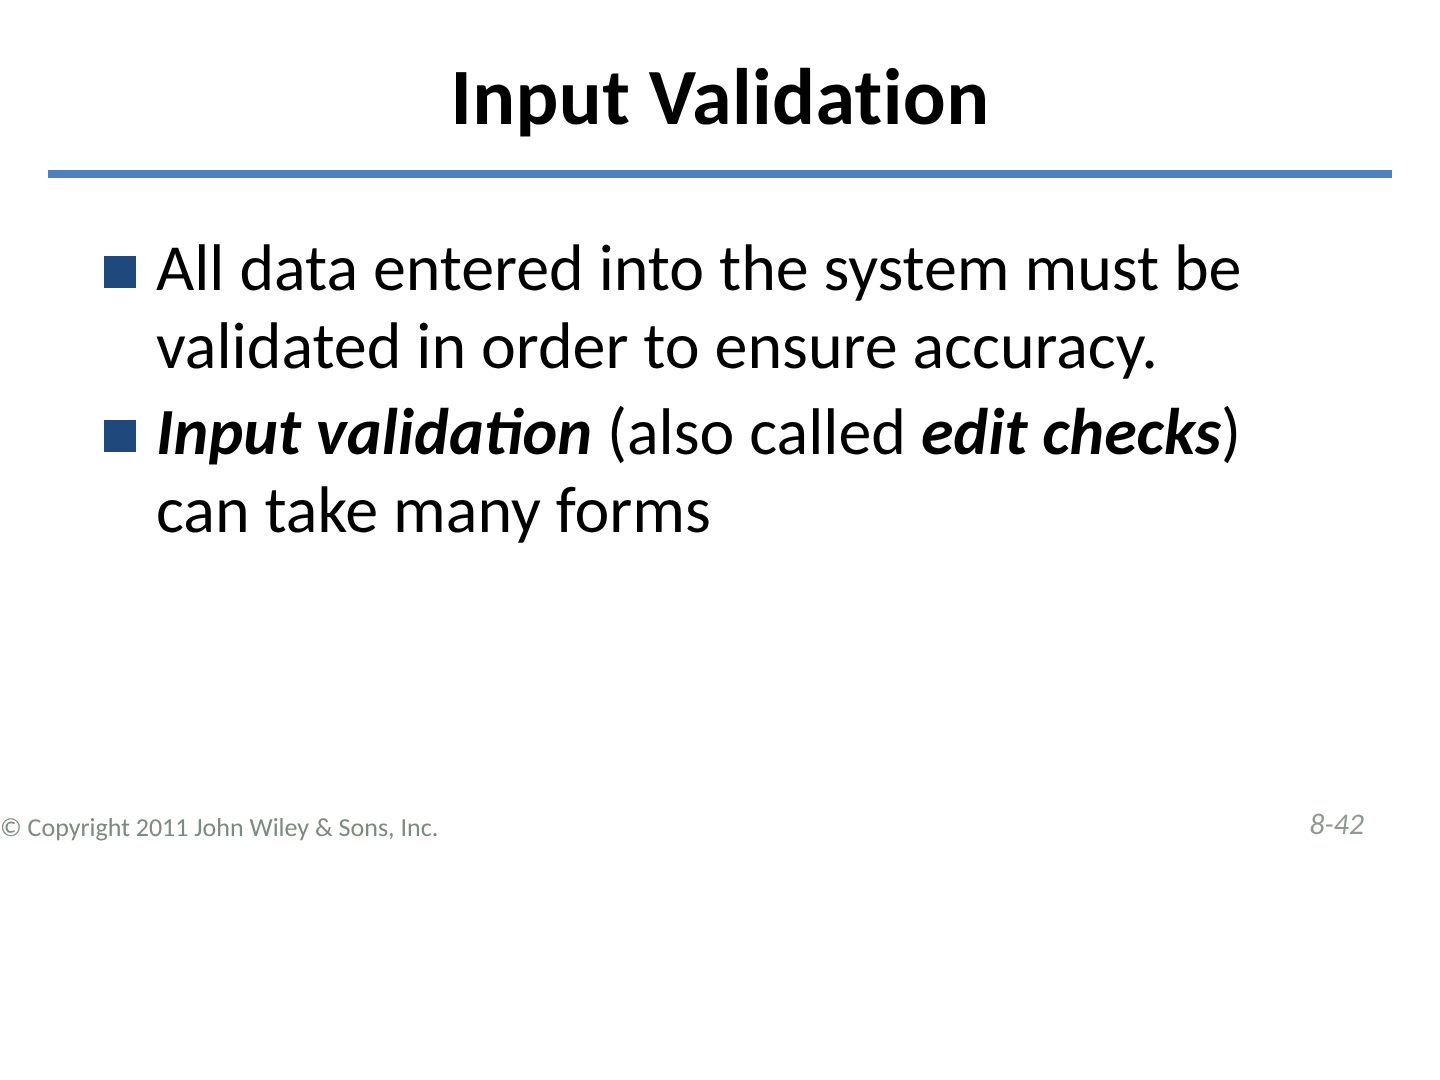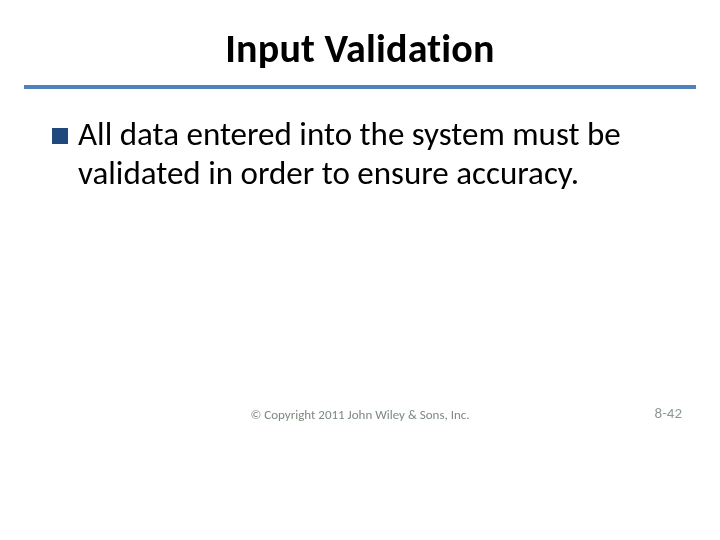--- a/index.html
+++ b/index.html
@@ -60,50 +60,57 @@
     bottom: 18px;
     left: 0;
     width: 100%;
     box-sizing: border-box;
     padding: 0 38px 0 38px;
   }
   .copyright {
     position: absolute;
     left: 0;
     right: 0;
-    text-align: center;
+    text-align: left;
     font-size: 13px;
     color: #7c8b7f;
     bottom: 0;
   }
   .pagenum {
     position: absolute;
     right: 38px;
     bottom: 0;
     font-size: 15px;
     color: #8d9a8f;
+    font-style: italic;
   }
 </style>
 </head>
 <body>
 
 <div class="slide">
 
   <h1 class="title">Input Validation</h1>
   <div class="rule"></div>
 
   <div class="body">
 
     <div class="bullet-item">
       <div class="square"></div>
       <div class="bullet-text">
         <span>All data entered into the system must be validated in order to ensure accuracy.</span>
       </div>
     </div>
 
+    <div class="bullet-item">
+      <div class="square"></div>
+      <div class="bullet-text">
+        <span class="bi">Input validation</span><span> (also called </span><span class="bi">edit checks</span><span>) can take many forms</span>
+      </div>
+    </div>
 
   </div>
 
   <div class="footer">
     <div class="copyright">© Copyright 2011 John Wiley &amp; Sons, Inc.</div>
     <div class="pagenum">8-42</div>
   </div>
 
 </div>
 

